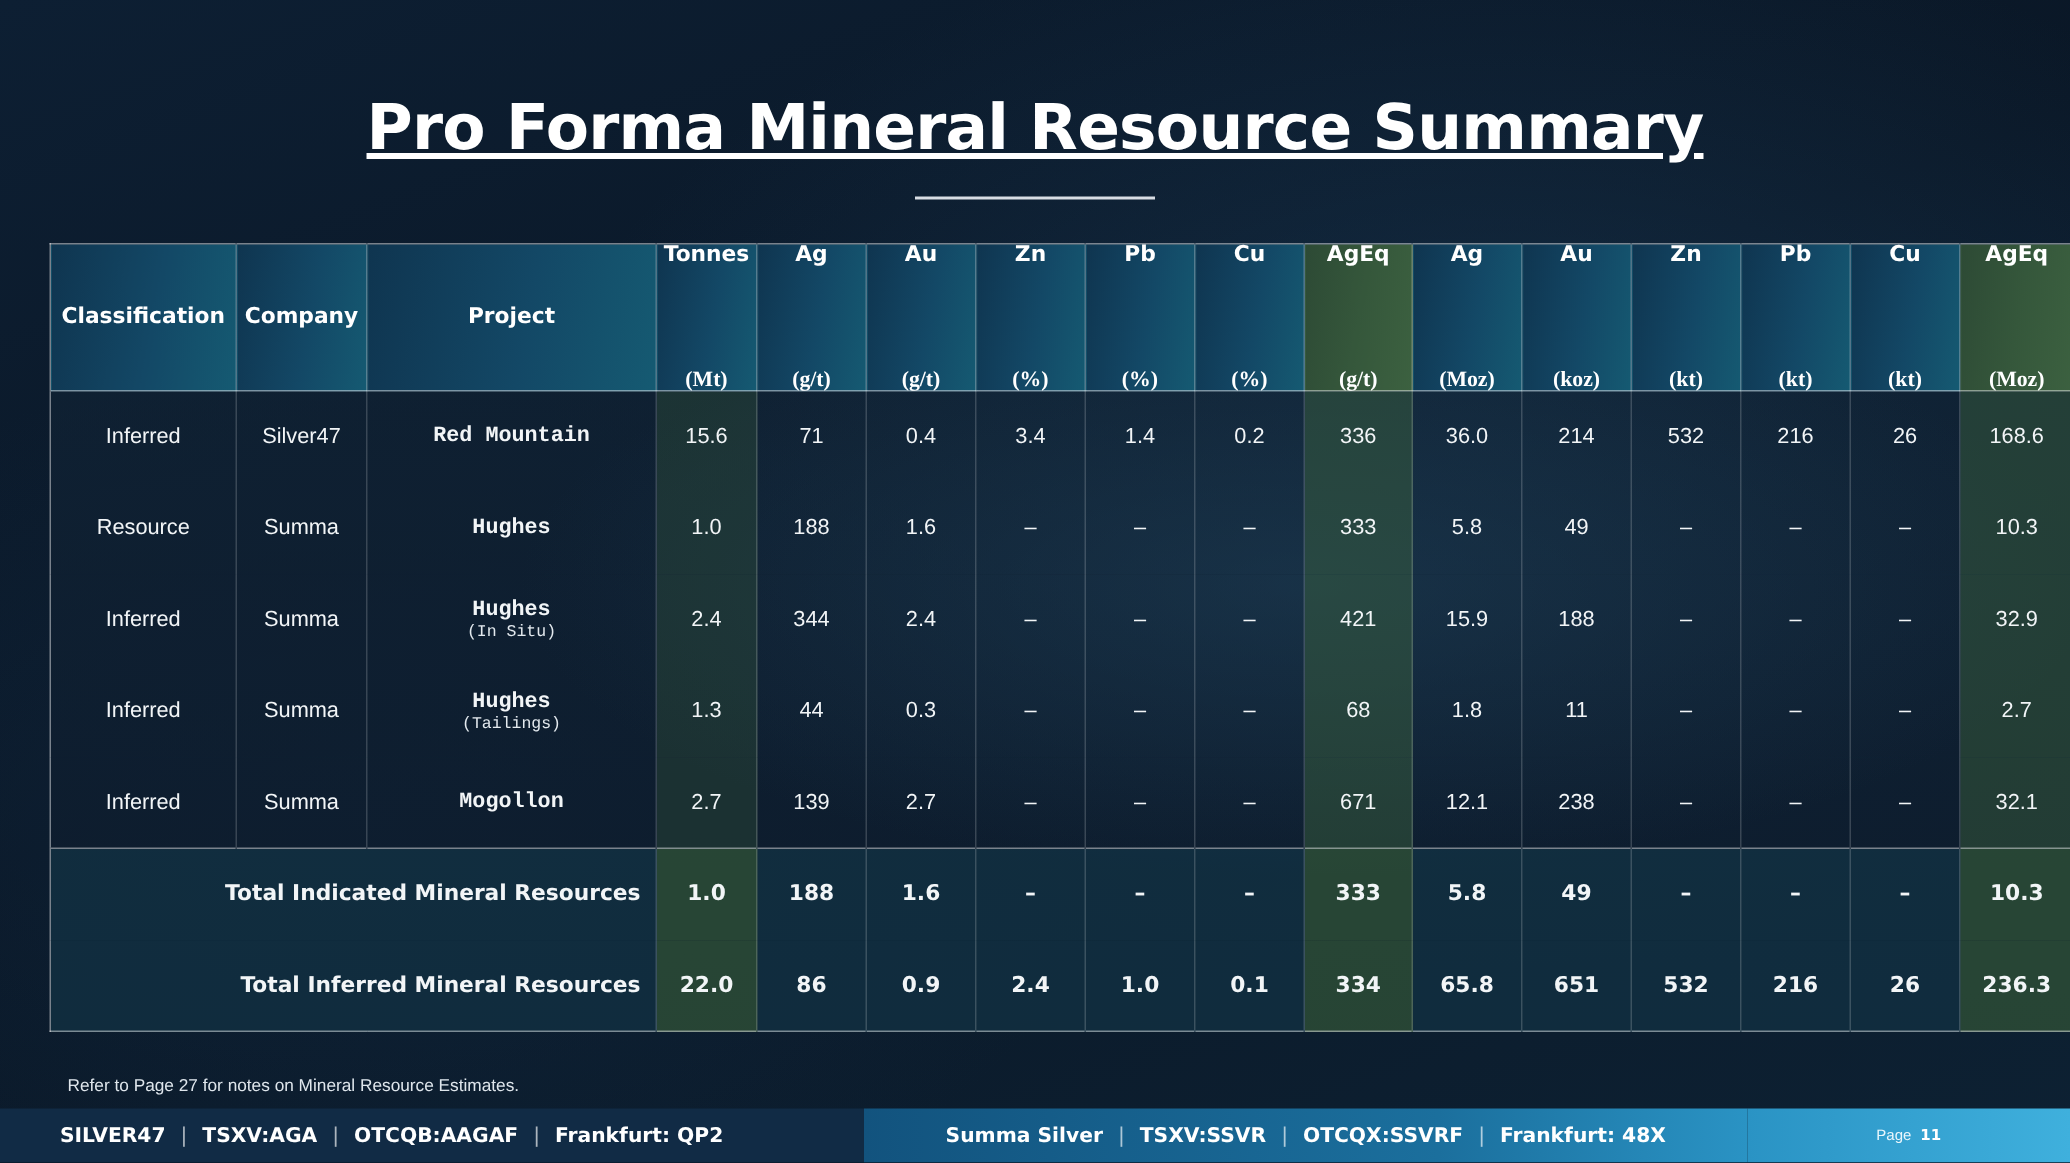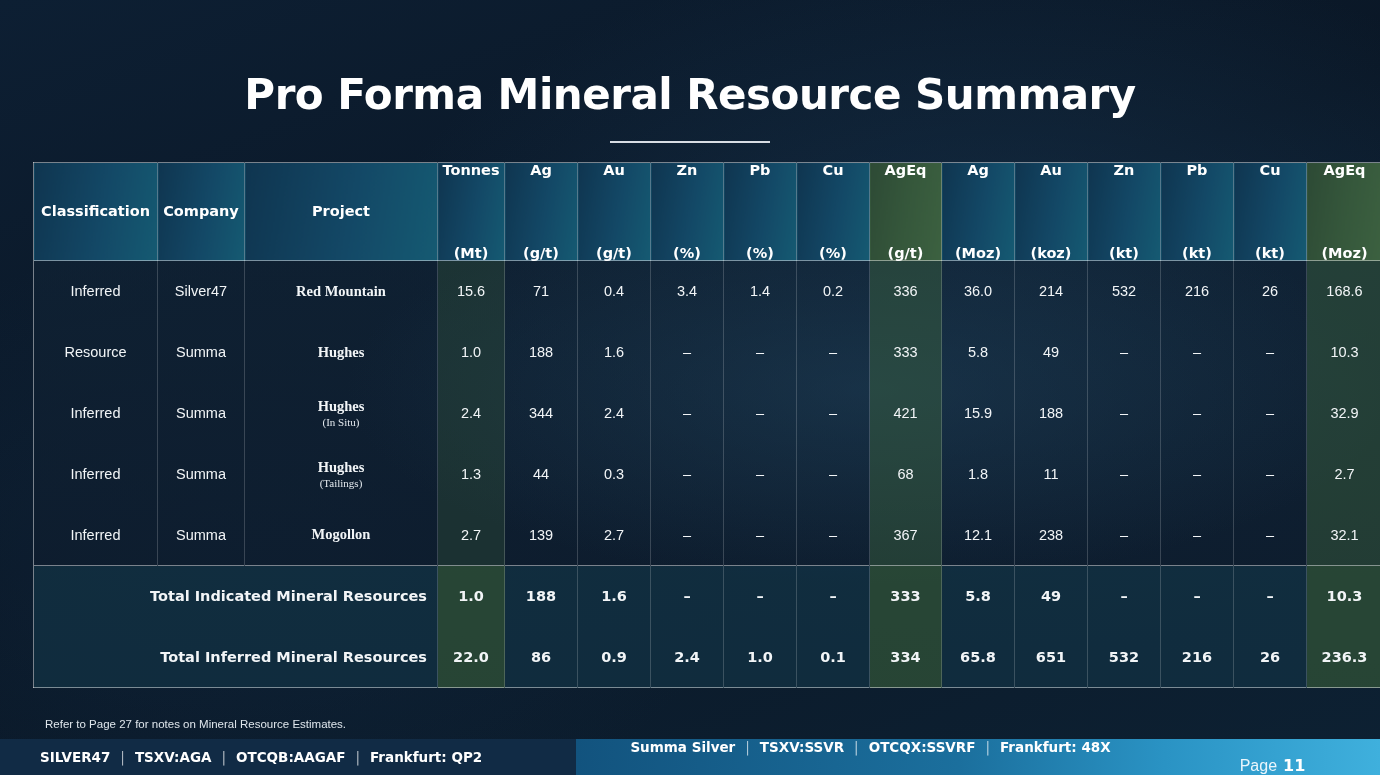--- a/index.html
+++ b/index.html
@@ -13,21 +13,21 @@
     position: relative;
     width: 1380px; height: 775px;
     background:
       radial-gradient(ellipse 900px 500px at 72% 38%, rgba(28,62,92,0.55) 0%, rgba(12,28,46,0.0) 70%),
       radial-gradient(ellipse 700px 420px at 18% 70%, rgba(18,44,70,0.45) 0%, rgba(12,28,46,0.0) 72%),
       linear-gradient(160deg, #0d1f33 0%, #0a1726 45%, #0d2133 100%);
     color: #ffffff;
   }
 
   
-  .title-wrap { position: absolute; top: 70px; left: 0; width: 100%; text-align: center; }
+  .title-wrap { position: absolute; top: 60px; left: 0; width: 100%; text-align: center; text-decoration: underline; }
   .title {
     font-size: 42px; font-weight: 700; letter-spacing: -0.5px;
     color: #ffffff;
     font-family: "DejaVu Sans", sans-serif;
   }
   .title-rule {
     width: 160px; height: 2px; background: #e9eef3;
     margin: 22px auto 0;
     opacity: .92;
   }
@@ -53,38 +53,38 @@
     height: 94px;
     vertical-align: middle;
     font-size: 14.5px; font-weight: 700;
     color: #ffffff;
     background: linear-gradient(100deg, #0f3550 0%, #134866 55%, #155a72 100%);
     border-right: 1px solid rgba(255,255,255,0.28);
     padding: 0 2px;
     font-family: "DejaVu Sans", sans-serif;
   }
   thead th .hname { display: block; line-height: 1; }
-  thead th .hunit { display: block; margin-top: 68px; line-height: 1; }
+  thead th .hunit { display: block; margin-top: 68px; line-height: 1; font-family: Liberation Serif, serif; }
   thead th.head-green {
     background: linear-gradient(100deg, #2d4a35 0%, #35573b 50%, #3c6140 100%);
   }
   thead th:last-child { border-right: none; }
 
   tbody td {
     height: 61px;
     text-align: center;
     vertical-align: middle;
     font-size: 14.5px;
     color: #f2f5f7;
     border-right: 1px solid rgba(255,255,255,0.18);
     background: transparent;
   }
   tbody td:last-child { border-right: none; }
 
-  tbody tr.data td.col-project { font-weight: 700; font-family: Liberation Serif, serif; }
+  tbody tr.data td.col-project { font-weight: 700; font-family: Liberation Mono, monospace; }
   .sub { display: block; font-size: 11px; font-weight: 400; margin-top: 1px; color: #e3e9ee; }
 
   td.green-cell { background: rgba(64,105,62,0.42); }
   td.greenish   { background: rgba(60,96,60,0.30); }
 
   .tbody-wrap {
     background:
       radial-gradient(ellipse 700px 260px at 62% 30%, rgba(36,74,100,0.40) 0%, rgba(14,30,48,0) 75%),
       linear-gradient(180deg, rgba(16,34,52,0.75) 0%, rgba(13,27,44,0.85) 100%);
   }
@@ -121,30 +121,30 @@
     background: #112b45;
     display: flex; align-items: center;
     padding-left: 40px;
     font-size: 13.5px; font-weight: 700; color: #ffffff;
     font-family: "DejaVu Sans", sans-serif;
     gap: 10px;
   }
   .f-mid {
     flex: 1 1 auto;
     background: linear-gradient(90deg, #12537e 0%, #1b6f9d 65%, #2a93c4 100%);
-    display: flex; justify-content: center;
+    display: flex; align-items: center; justify-content: center;
     font-size: 13.5px; font-weight: 700; color: #ffffff;
     font-family: "DejaVu Sans", sans-serif;
     gap: 10px;
   }
   .f-right {
     flex: 0 0 215px;
     background: linear-gradient(90deg, #2a93c4 0%, #3fb0dd 100%);
-    display: flex; align-items: flex-end; justify-content: center;
-    font-size: 16px; color: #eaf6fc;
+    display: flex; align-items: center; justify-content: center;
+    font-size: 10px; color: #eaf6fc;
   }
   .f-right .pg-label { font-weight: 400; margin-right: 6px; }
   .f-right .pg-num { font-weight: 700; color: #ffffff; font-family: "DejaVu Sans", sans-serif; }
   .divider { opacity: .65; font-weight: 400; }
 </style>
 </head>
 <body>
 
 <div id="slide">
 
@@ -332,21 +332,21 @@
           <td>Summa</td>
           <td class="col-project">
             <span>Mogollon</span>
           </td>
           <td class="greenish">2.7</td>
           <td>139</td>
           <td>2.7</td>
           <td>–</td>
           <td>–</td>
           <td>–</td>
-          <td class="green-cell">367</td>
+          <td class="green-cell">671</td>
           <td>12.1</td>
           <td>238</td>
           <td>–</td>
           <td>–</td>
           <td>–</td>
           <td class="green-cell">32.1</td>
         </tr>
 
         <tr class="totals sep-row">
           <td class="label" colspan="3">Total Indicated Mineral Resources</td>

